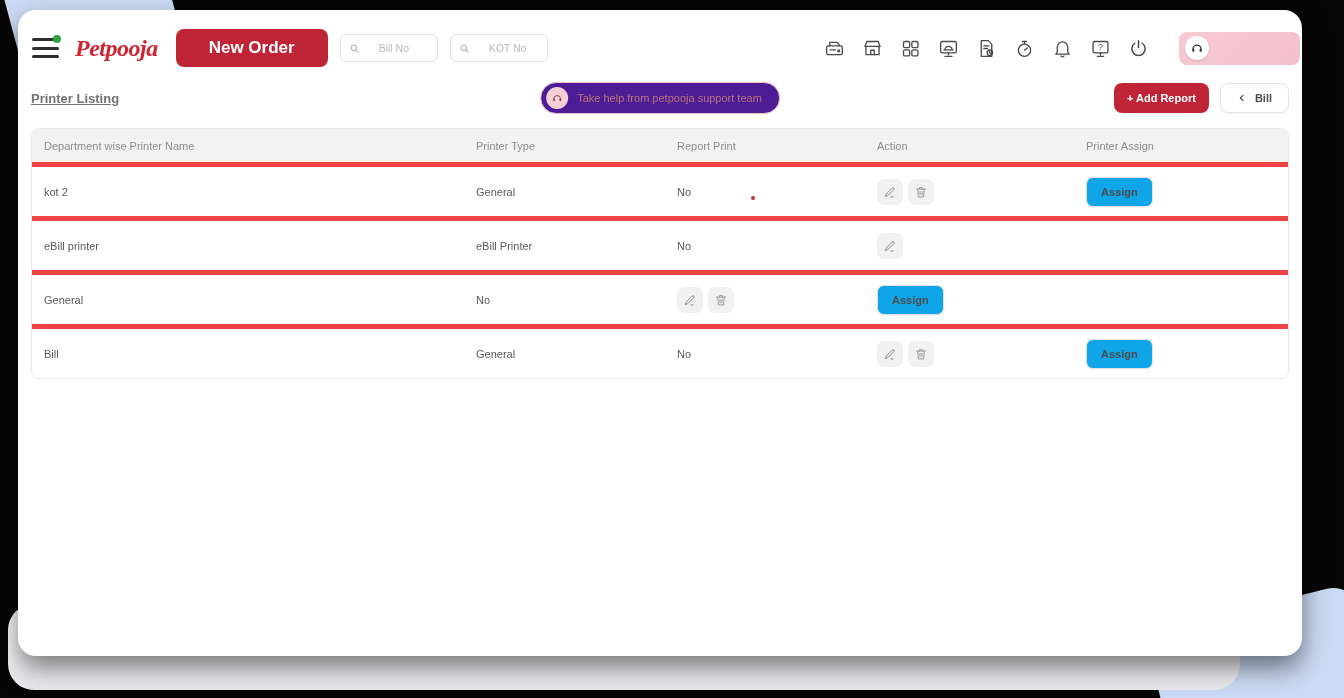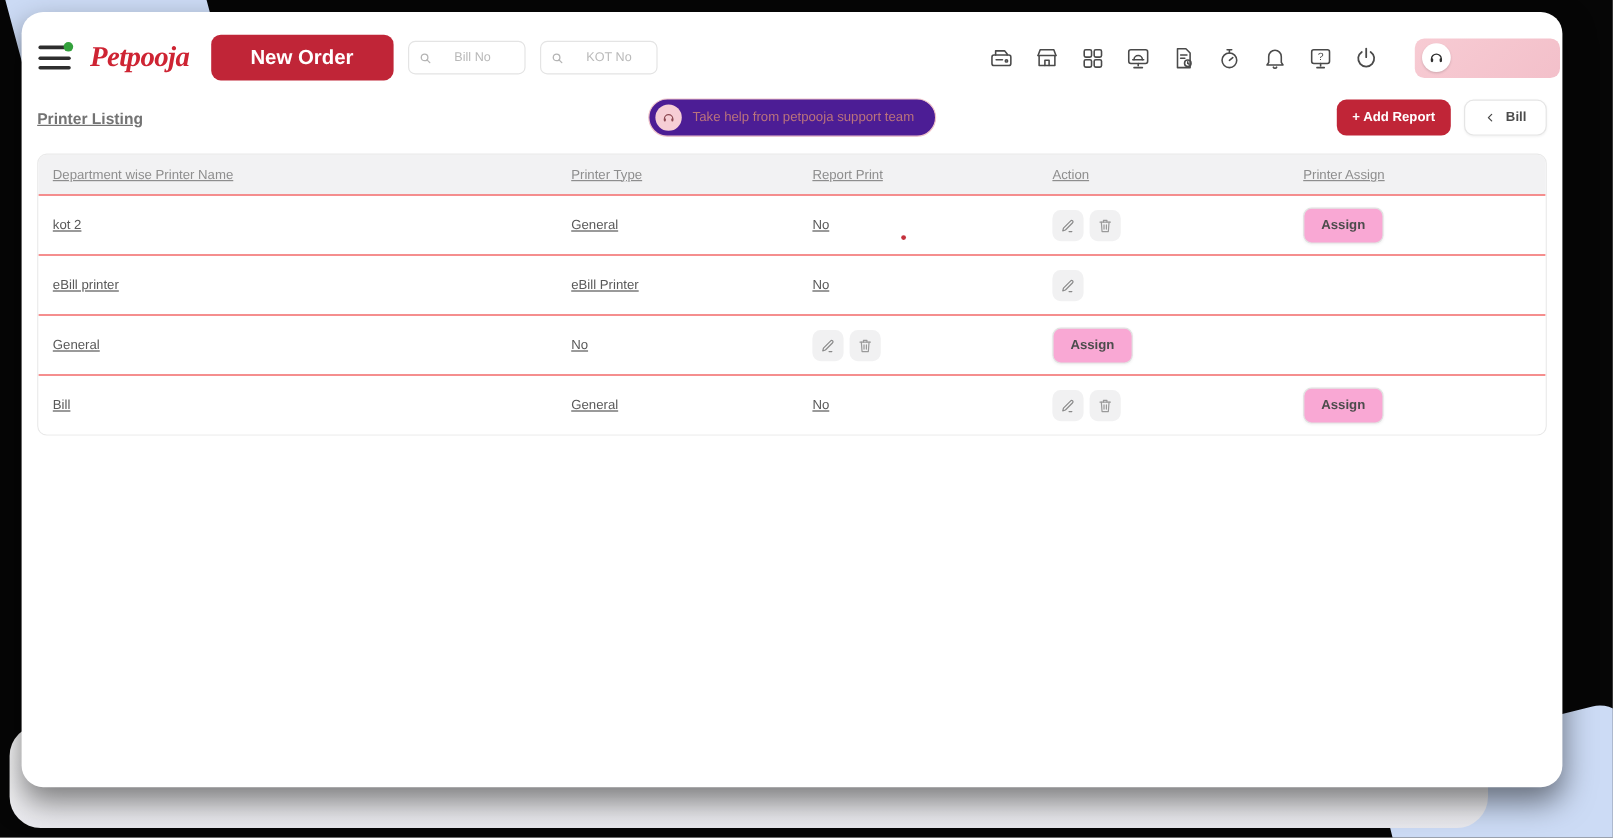--- a/index.html
+++ b/index.html
@@ -54,26 +54,26 @@
   .help-pill .txt{font-size:11px;color:#ba737c;}
   .subheader-right{margin-left:auto;display:flex;gap:11px;align-items:center;}
   .btn-add{font-size:11px;padding:9px 13px;}
   .btn-back{background:#fff;border:1px solid #e5e5e5;border-radius:8px;font-size:11px;
     font-weight:bold;color:#4c4c4c;padding:8px 16px;display:flex;gap:8px;align-items:center;
     box-shadow:0 1px 2px rgba(0,0,0,.05);}
   
   .table-card{margin:12px 13px 0;border:1px solid #e9e9e9;border-radius:8px;overflow:hidden;}
   .thead,.trow{display:grid;grid-template-columns:432px 201px 200px 209px 1fr;align-items:center;}
   .thead{background:#f2f2f3;height:33px;color:#8e8e8e;font-size:11px;}
-  .trow{height:49px;border-top:1px solid #ef4444;background:#fff;color:#595959;font-size:11px;}
-  .cell{padding-left:12px;text-decoration:underline;}
+  .trow{height:49px;border-top:5px solid #ef4444;background:#fff;color:#595959;font-size:11px;}
+  .cell{padding-left:12px;}
   .action-cell{display:flex;gap:5px;align-items:center;}
   .icon-sq{width:26px;height:26px;border-radius:7px;background:#f1f1f2;display:flex;
     align-items:center;justify-content:center;border:none;cursor:pointer;padding:0;}
-  .btn-assign{background:#f9a8d4;border:1px solid #e2e2e2;border-radius:7px;padding:8px 14px;
+  .btn-assign{background:#0ea5e9;border:1px solid #e2e2e2;border-radius:7px;padding:8px 14px;
     font-size:11px;color:#4c4c4c;font-weight:bold;box-shadow:0 1px 2px rgba(0,0,0,.05);
     cursor:pointer;font-family:inherit;}
   .red-dot{position:absolute;left:733px;top:186px;width:4px;height:4px;border-radius:50%;
     background:#c4303c;}
 </style>
 </head>
 <body>
 
 <div class="decor-tl"></div>
 <div class="decor-br"></div>

